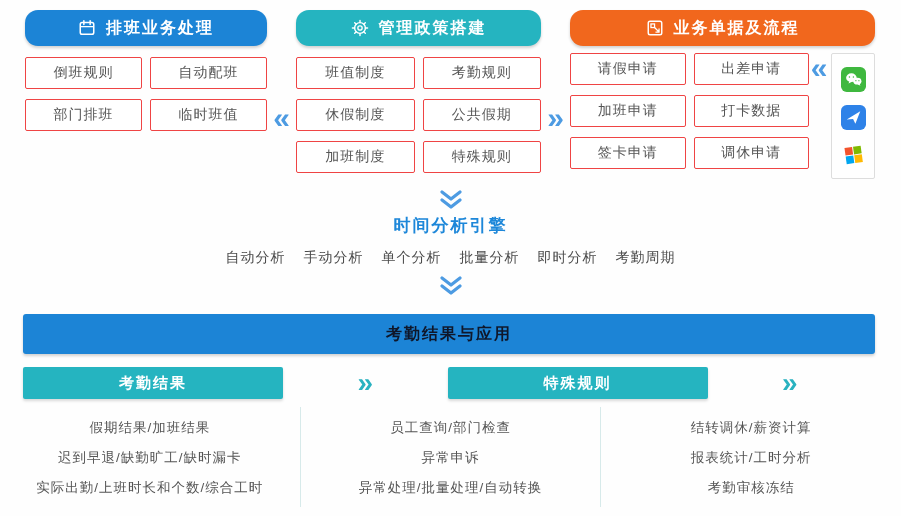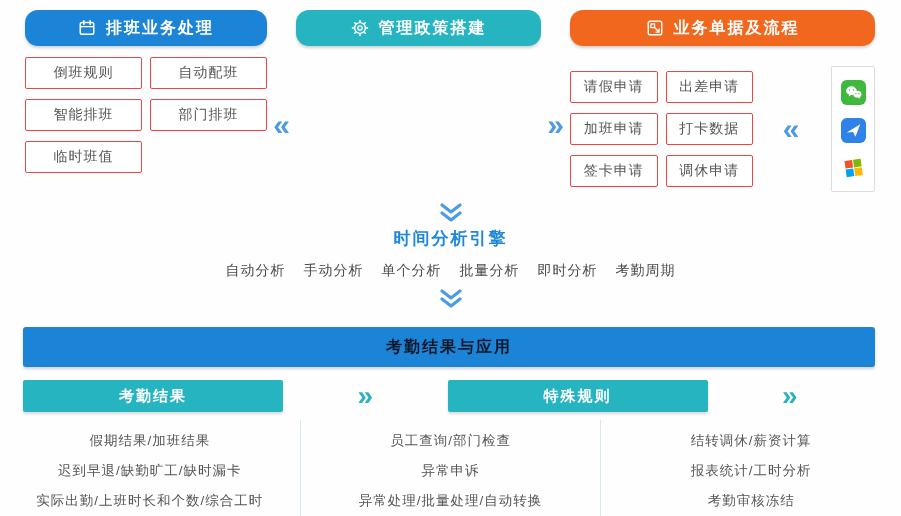--- a/index.html
+++ b/index.html
@@ -26,21 +26,21 @@
   .cell{
     height:30px;border:1px solid #ef4444;border-radius:2px;background:#fff;
     display:flex;align-items:center;justify-content:center;font-size:14px;color:#555;
     letter-spacing:1px;
   }
   .hchev-gap{
     align-self:stretch;display:flex;align-items:center;justify-content:center;
     padding-top:47px;flex:1;
   }
   .hchev{font-size:30px;font-weight:bold;color:#4d9be2;line-height:1;user-select:none;}
-  .col3-body{display:flex;margin-top:20px;align-items:center;gap:28px;}
+  .col3-body{display:flex;margin-top:7px;align-items:flex-start;}
   .col3-grid{flex:1;display:grid;grid-template-columns:1fr 1fr;gap:10px 8px;margin-top:0;}
   .col3-chev{width:20px;display:flex;align-items:center;justify-content:center;}
   .strip{
     width:42px;margin-left:2px;border:1px solid #ddd;border-radius:2px;background:#fff;
     display:flex;flex-direction:column;align-items:center;justify-content:space-around;
     padding:6px 0;height:112px;
   }
   .strip .appic{display:flex;align-items:center;justify-content:center;}
   
   .vchev{display:flex;justify-content:center;}
@@ -91,40 +91,47 @@
             <line x1="6.5" y1="2" x2="6.5" y2="6" stroke="#fff" stroke-width="1.7" stroke-linecap="round"></line>
             <line x1="13.5" y1="2" x2="13.5" y2="6" stroke="#fff" stroke-width="1.7" stroke-linecap="round"></line>
             <line x1="2.5" y1="8.5" x2="17.5" y2="8.5" stroke="#fff" stroke-width="1.4"></line>
           </svg>
         </span>
         <span>排班业务处理</span>
       </div>
       <div class="grid">
         <div class="cell">倒班规则</div>
         <div class="cell">自动配班</div>
-        <div class="cell">智能排班</div>
         <div class="cell">部门排班</div>
         <div class="cell">临时班值</div>
       </div>
     </div>
 
     <div class="hchev-gap">
       <span class="hchev">«</span>
     </div>
 
     <div class="col col2">
       <div class="hd hd-teal">
         <span class="hd-ic">
           <svg viewBox="0 0 20 20" width="18" height="18">
             <circle cx="10" cy="10" r="6" fill="none" stroke="#fff" stroke-width="1.6"></circle>
             <circle cx="10" cy="10" r="2.4" fill="none" stroke="#fff" stroke-width="1.5"></circle>
             <path d="M10 1.6 V4 M10 16 V18.4 M1.6 10 H4 M16 10 H18.4 M4.1 4.1 L5.8 5.8 M14.2 14.2 L15.9 15.9 M15.9 4.1 L14.2 5.8 M5.8 14.2 L4.1 15.9" stroke="#fff" stroke-width="1.6" stroke-linecap="round"></path>
           </svg>
         </span>
         <span>管理政策搭建</span>
+      </div>
+      <div class="grid">
+        <div class="cell">班值制度</div>
+        <div class="cell">考勤规则</div>
+        <div class="cell">休假制度</div>
+        <div class="cell">公共假期</div>
+        <div class="cell">加班制度</div>
+        <div class="cell">特殊规则</div>
       </div>
     </div>
 
     <div class="hchev-gap">
       <span class="hchev">»</span>
     </div>
 
     <div class="col col3">
       <div class="hd hd-orange">
         <span class="hd-ic">

